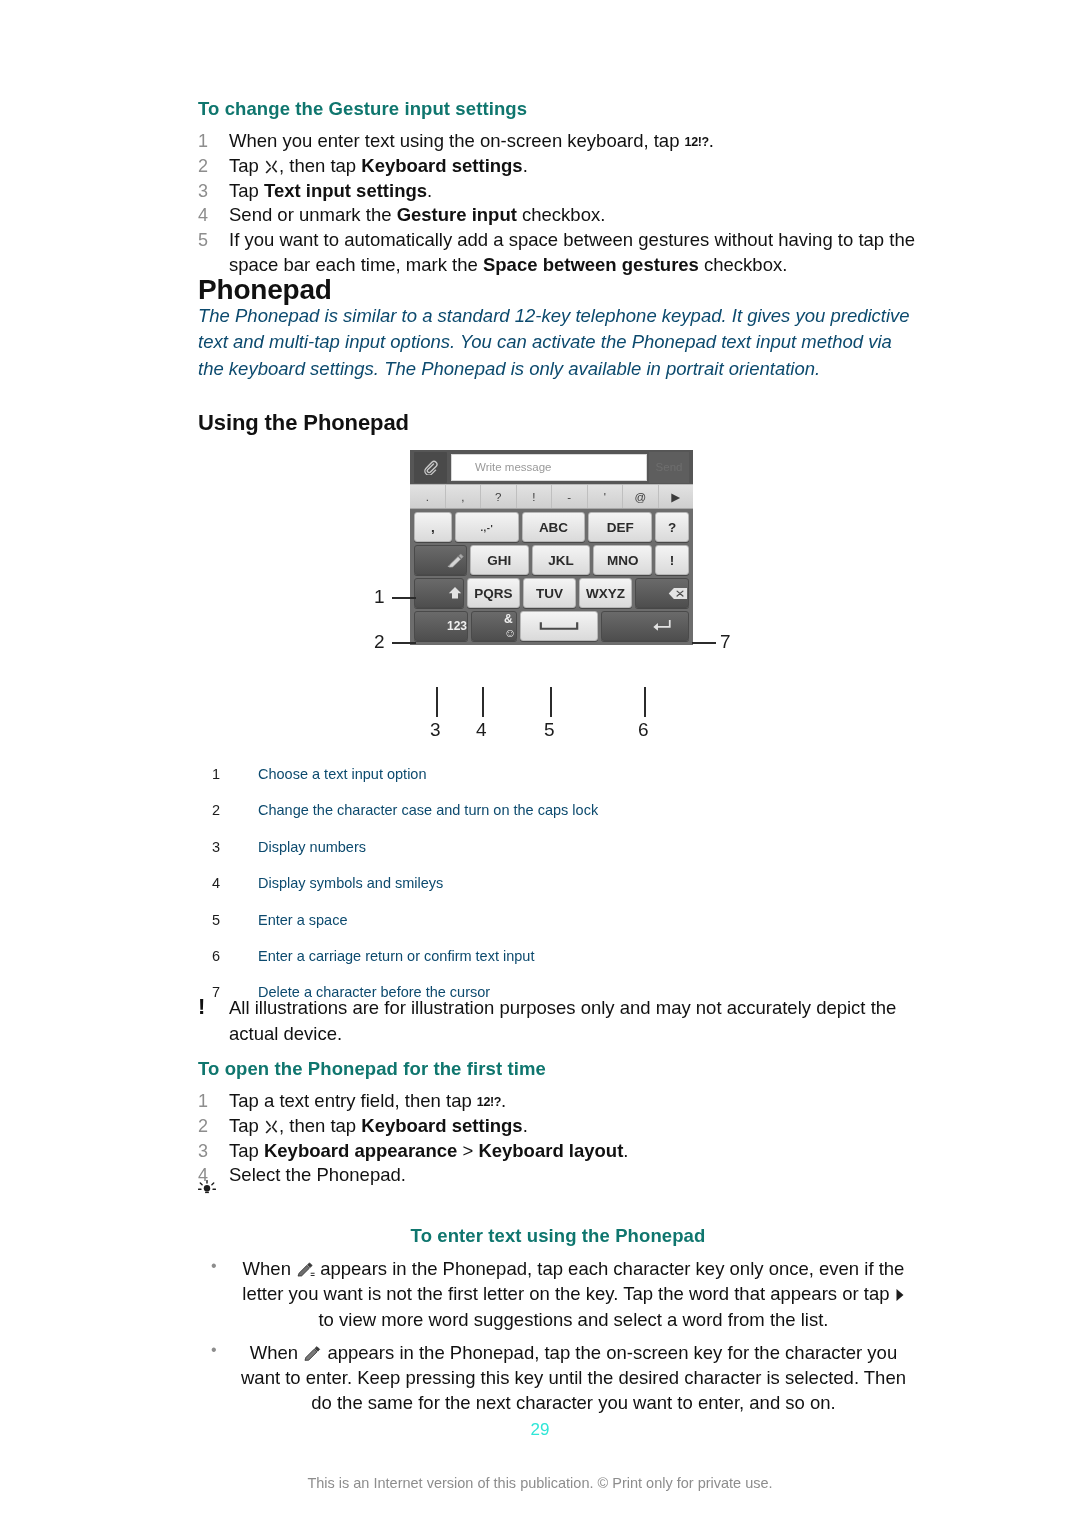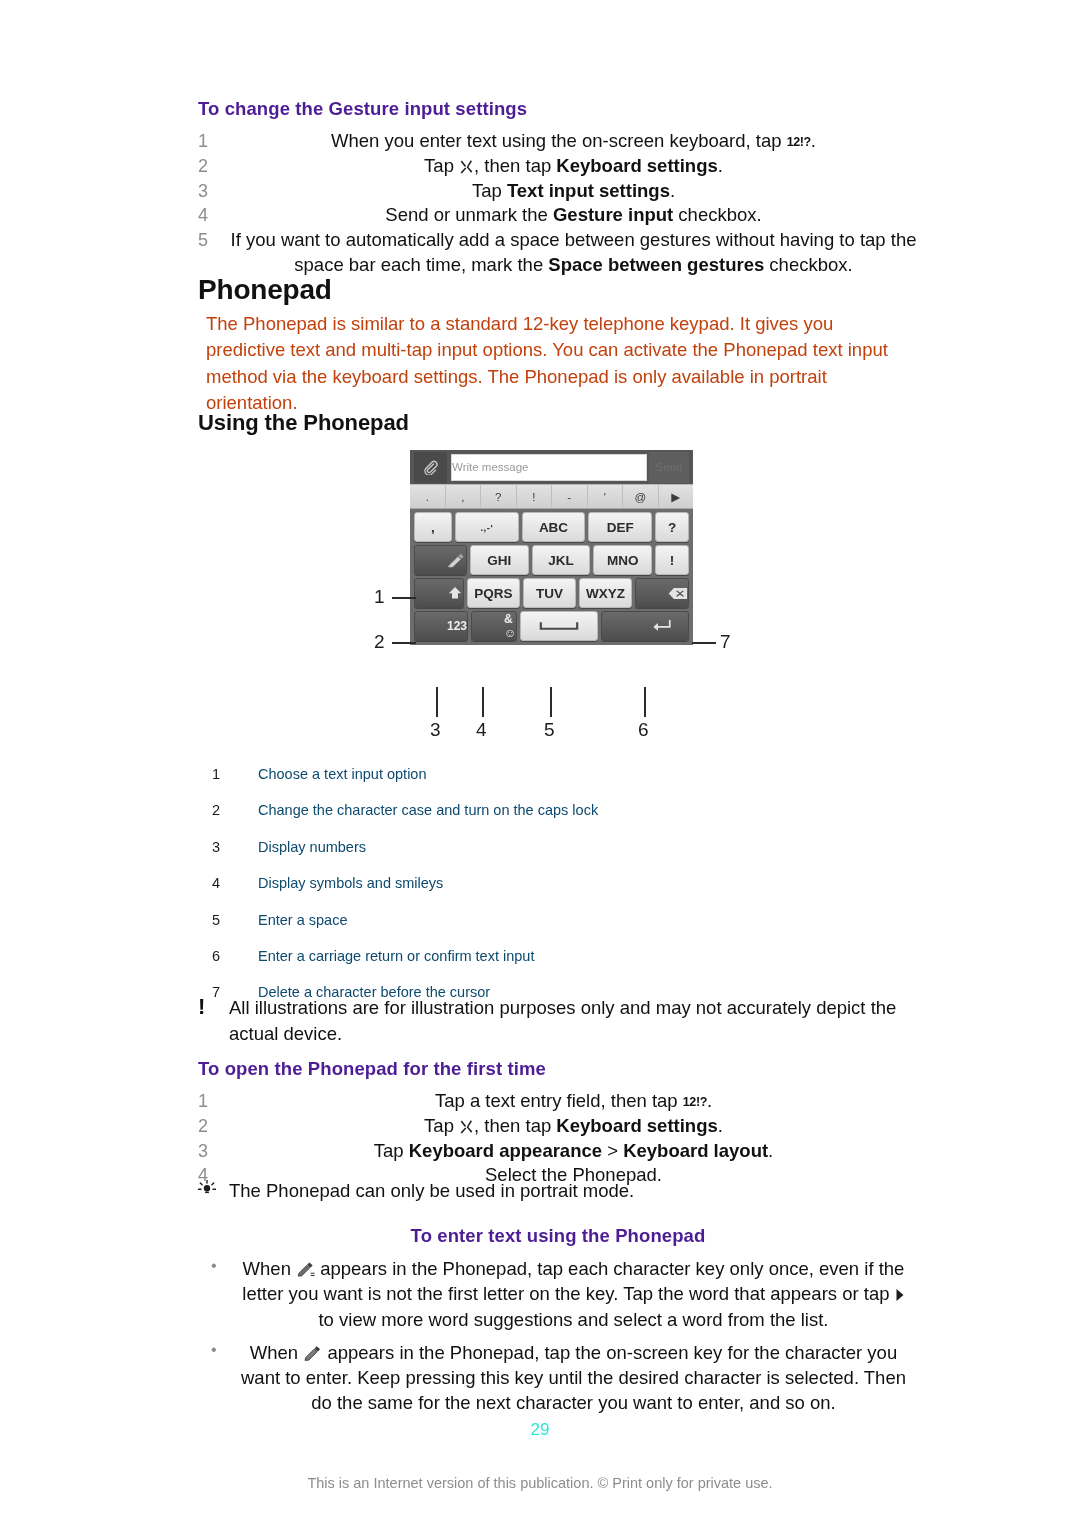--- a/index.html
+++ b/index.html
@@ -25,21 +25,21 @@
 
   
   .content {
     position: absolute;
     left: 198px;
     top: 98px;
     width: 720px;
   }
 
   .teal-heading {
-    color: #4c1d95;
+    color: #0f766e;
     font-size: 18.5px;
     font-weight: bold;
     letter-spacing: 0.1px;
     margin: 0 0 9px 0;
     line-height: 1.2;
   }
 
   .h1 {
     font-size: 28px;
     font-weight: bold;
@@ -53,39 +53,39 @@
     font-weight: bold;
     margin: 0;
     line-height: 1.3;
     color: #111;
     letter-spacing: -0.1px;
   }
 
   p.body {
     font-size: 18.5px;
     line-height: 1.43;
-    margin: 8px;
-    color: #c2410c;
+    margin: 0;
+    color: #0c4a6e;
+    font-style: italic;
   }
 
   
   ol.steps {
     list-style: none;
     margin: 0;
     padding: 0;
     counter-reset: stepc;
   }
   ol.steps > li {
     position: relative;
     padding-left: 31px;
     font-size: 18.5px;
     line-height: 1.335;
     margin: 0;
     color: #111;
-    text-align: center;
   }
   ol.steps > li::before {
     counter-increment: stepc;
     content: counter(stepc);
     position: absolute;
     left: 0;
     top: 0;
     width: 20px;
     text-align: left;
     color: #8d8d8d;
@@ -222,21 +222,21 @@
     flex: 0 0 auto;
   }
   .kb-input {
     flex: 1 1 auto;
     height: 27px;
     background: #ffffff;
     margin: 0 2px 0 4px;
     border: 1px solid #d8d8d8;
     display: flex;
     align-items: center;
-    padding-left: 0;
+    padding-left: 23px;
     box-sizing: border-box;
   }
   .kb-input span {
     font-size: 11.5px;
     color: #9a9a9a;
     font-family: "Liberation Sans", sans-serif;
   }
   .kb-send {
     width: 40px;
     height: 31px;
@@ -568,21 +568,20 @@
 
   <div class="content" style="top:1178px;">
     <div class="note">
       <span class="note-ico bulb-ico" style="top:2px;">
         <svg width="18" height="18" viewBox="0 0 18 18">
           <circle cx="9" cy="8.2" r="3.2" fill="#1d1d1d"></circle>
           <rect x="7.1" y="11.6" width="3.8" height="1.5" fill="#1d1d1d"></rect>
           <path d="M9 0.6 L9 3.1 M2.3 3.0 L4.1 4.7 M15.7 3.0 L13.9 4.7 M0.6 9.2 L3.0 9.2 M17.4 9.2 L15.0 9.2" stroke="#1d1d1d" stroke-width="1.4" stroke-linecap="round"></path>
         </svg>
       </span>
-      <span>The Phonepad can only be used in portrait mode.</span>
     </div>
   </div>
 
   <div class="content" style="top:1225px;text-align:center;">
     <div class="teal-heading">To enter text using the Phonepad</div>
 
     <ul class="bullets">
       <li>
         <span>When </span><span class="ico-pen"><svg width="19" height="15" viewBox="0 0 22 16">
             <path d="M3.5 12.3 L12.6 3.2 L15.7 6.3 L6.5 15.4 L2.4 15.6 Z" fill="#6e6e6e" stroke="#2b2b2b" stroke-width="0.9"></path>

